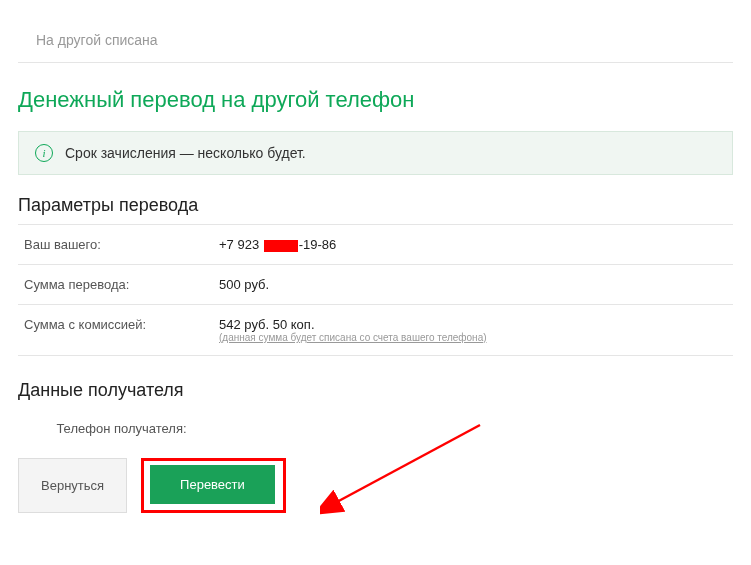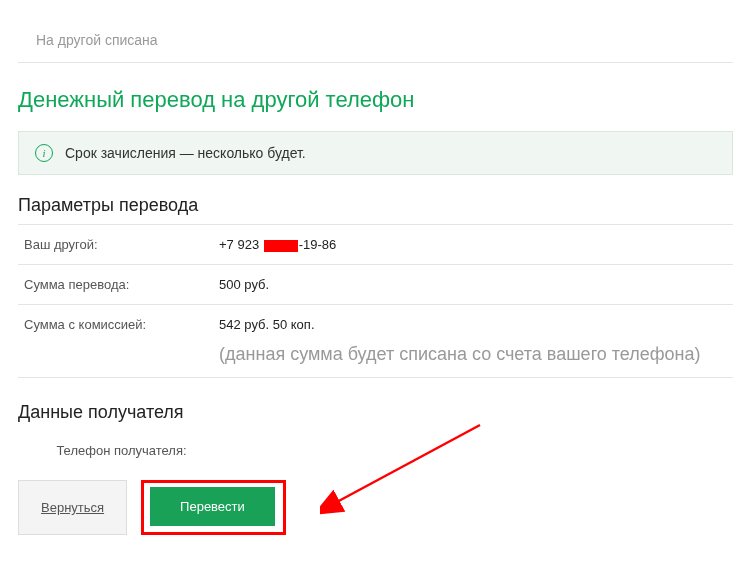--- a/index.html
+++ b/index.html
@@ -75,22 +75,23 @@
     .params-label {
       width: 195px;
       color: #555;
       flex-shrink: 0;
     }
     .params-value {
       color: #222;
     }
     .params-note {
       color: #999;
-      font-size: 18px;
-      margin-top: 12px;
+      font-size: 10px;
+      margin-top: 0;
+      text-decoration: underline;
     }
     .redacted {
       display: inline-block;
       background: #ff0000;
       color: #ff0000;
       width: 34px;
       height: 12px;
       vertical-align: middle;
       margin: 0 1px;
     }
@@ -110,21 +111,20 @@
       margin: 10px 18px;
       align-items: center;
     }
     .btn-back {
       padding: 19px 22px;
       background: #f4f4f4;
       border: 1px solid #ddd;
       color: #555;
       font-size: 13px;
       cursor: pointer;
-      text-decoration: underline;
     }
     .submit-wrapper {
       position: relative;
       border: 3px solid #ff0000;
       padding: 4px 8px 6px 6px;
       display: inline-block;
     }
     .btn-submit {
       padding: 12px 30px;
       background: #1aa158;
@@ -151,21 +151,21 @@
 
 <div class="info-banner">
   <span class="info-icon">i</span>
   <span>Срок зачисления — несколько будет.</span>
 </div>
 
 <h2 class="section-heading">Параметры перевода</h2>
 
 <div class="params-table">
   <div class="params-row">
-    <div class="params-label">Ваш другой:</div>
+    <div class="params-label">Ваш вашего:</div>
     <div class="params-value">
       <span>+7 923 </span><span class="redacted"></span><span>-19-86</span>
     </div>
   </div>
   <div class="params-row">
     <div class="params-label">Сумма перевода:</div>
     <div class="params-value">500 руб.</div>
   </div>
   <div class="params-row">
     <div class="params-label">Сумма с комиссией:</div>

